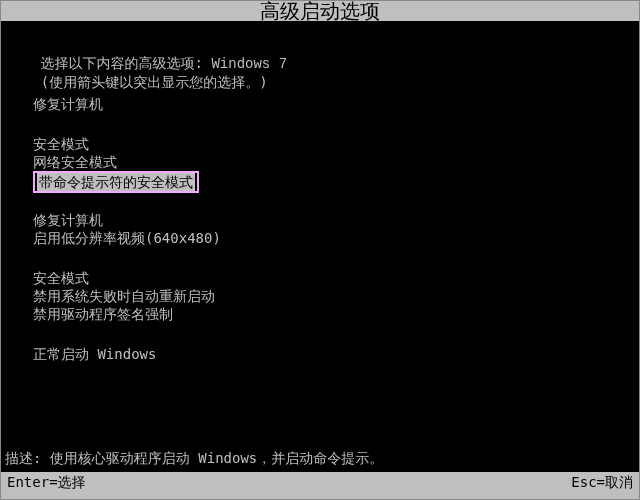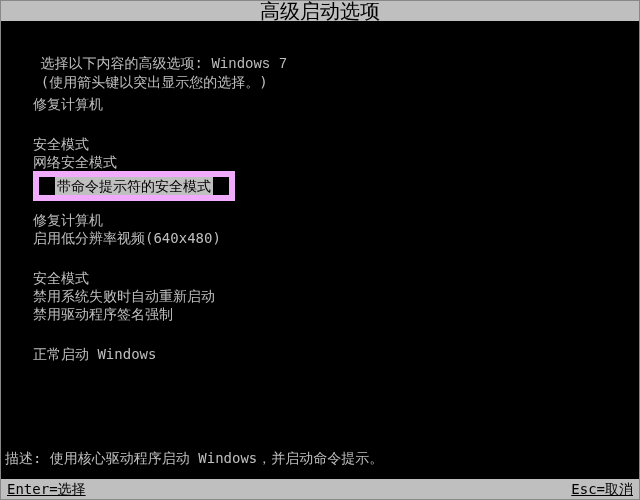--- a/index.html
+++ b/index.html
@@ -29,42 +29,41 @@
   .indent { padding-left: 28px; }
   .group-gap { height: 22px; }
   .small-gap { height: 8px; }
   .selected {
     background: #bfbfbf;
     color: #000;
     display: inline-block;
     padding: 0 2px;
   }
   .redbox {
-    border: 6px solid #f0abfc;
+    border: 2px solid #f0abfc;
     display: inline-block;
-    padding: 0 16px;
+    padding: 0 2px;
   }
   .desc {
     position: absolute;
     left: 4px;
     top: 448px;
     height: 18px;
     line-height: 18px;
   }
   .footer {
     position: absolute;
     left: 0; right: 0; bottom: 0;
-    height: 20px;
+    height: 27px;
     line-height: 20px;
     background: #bfbfbf;
     color: #000;
     display: flex;
     justify-content: space-between;
     padding: 0 6px;
-    text-decoration: underline;
   }
 </style>
 </head>
 <body>
 
 <div class="titlebar">
   <span>高级启动选项</span>
 </div>
 
 <div class="content">

